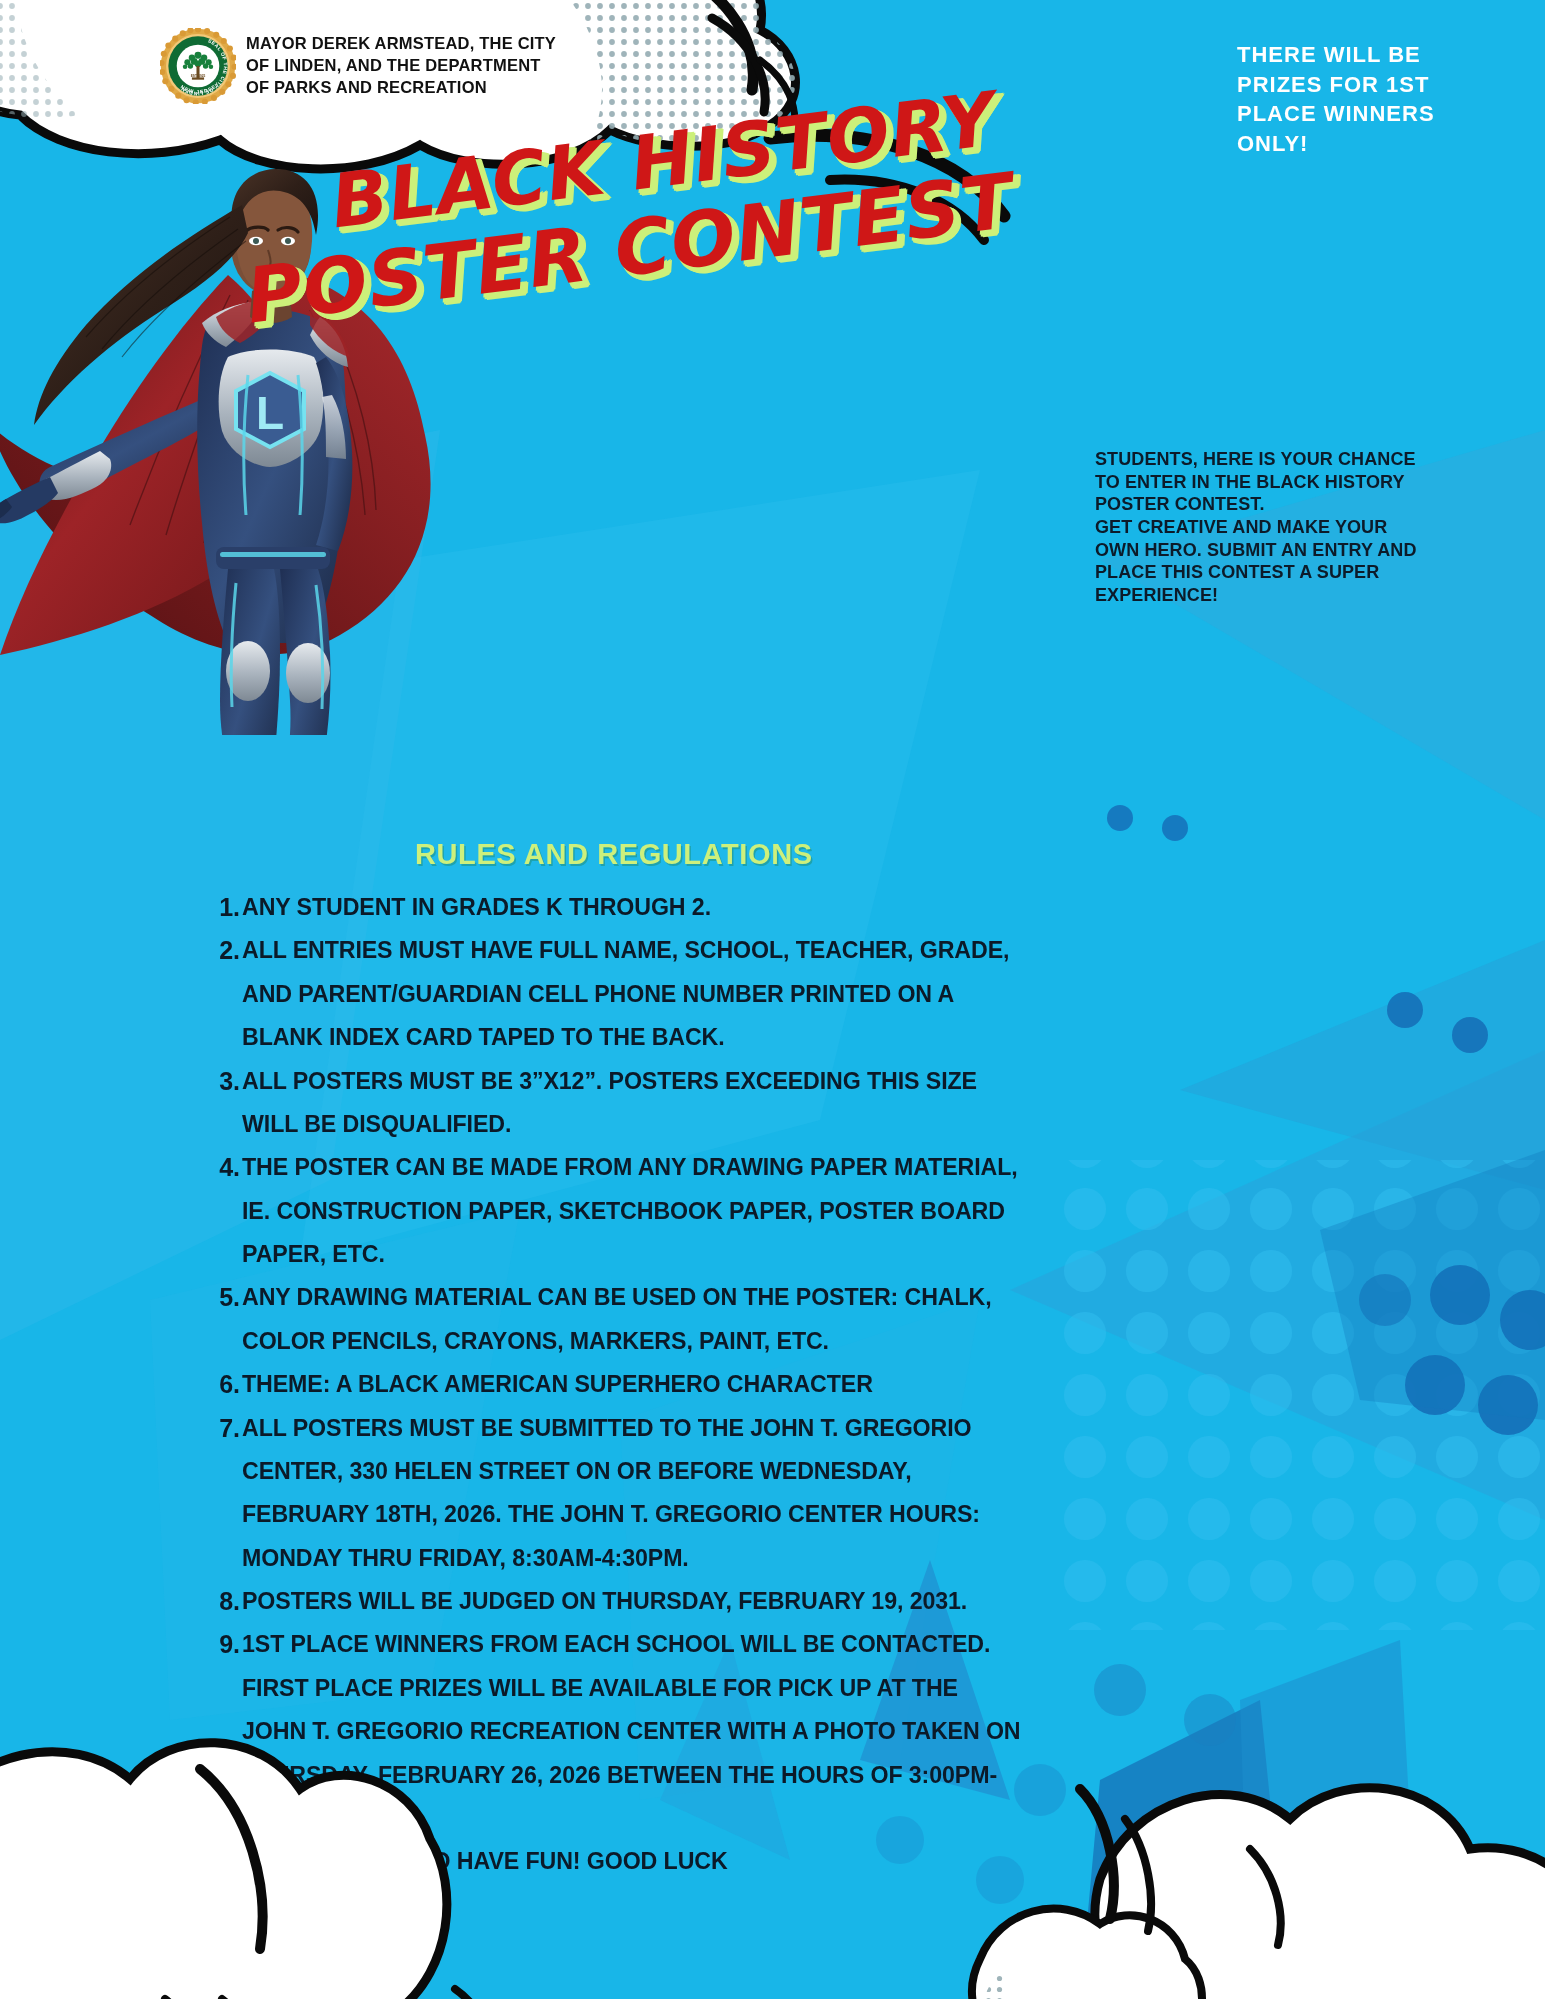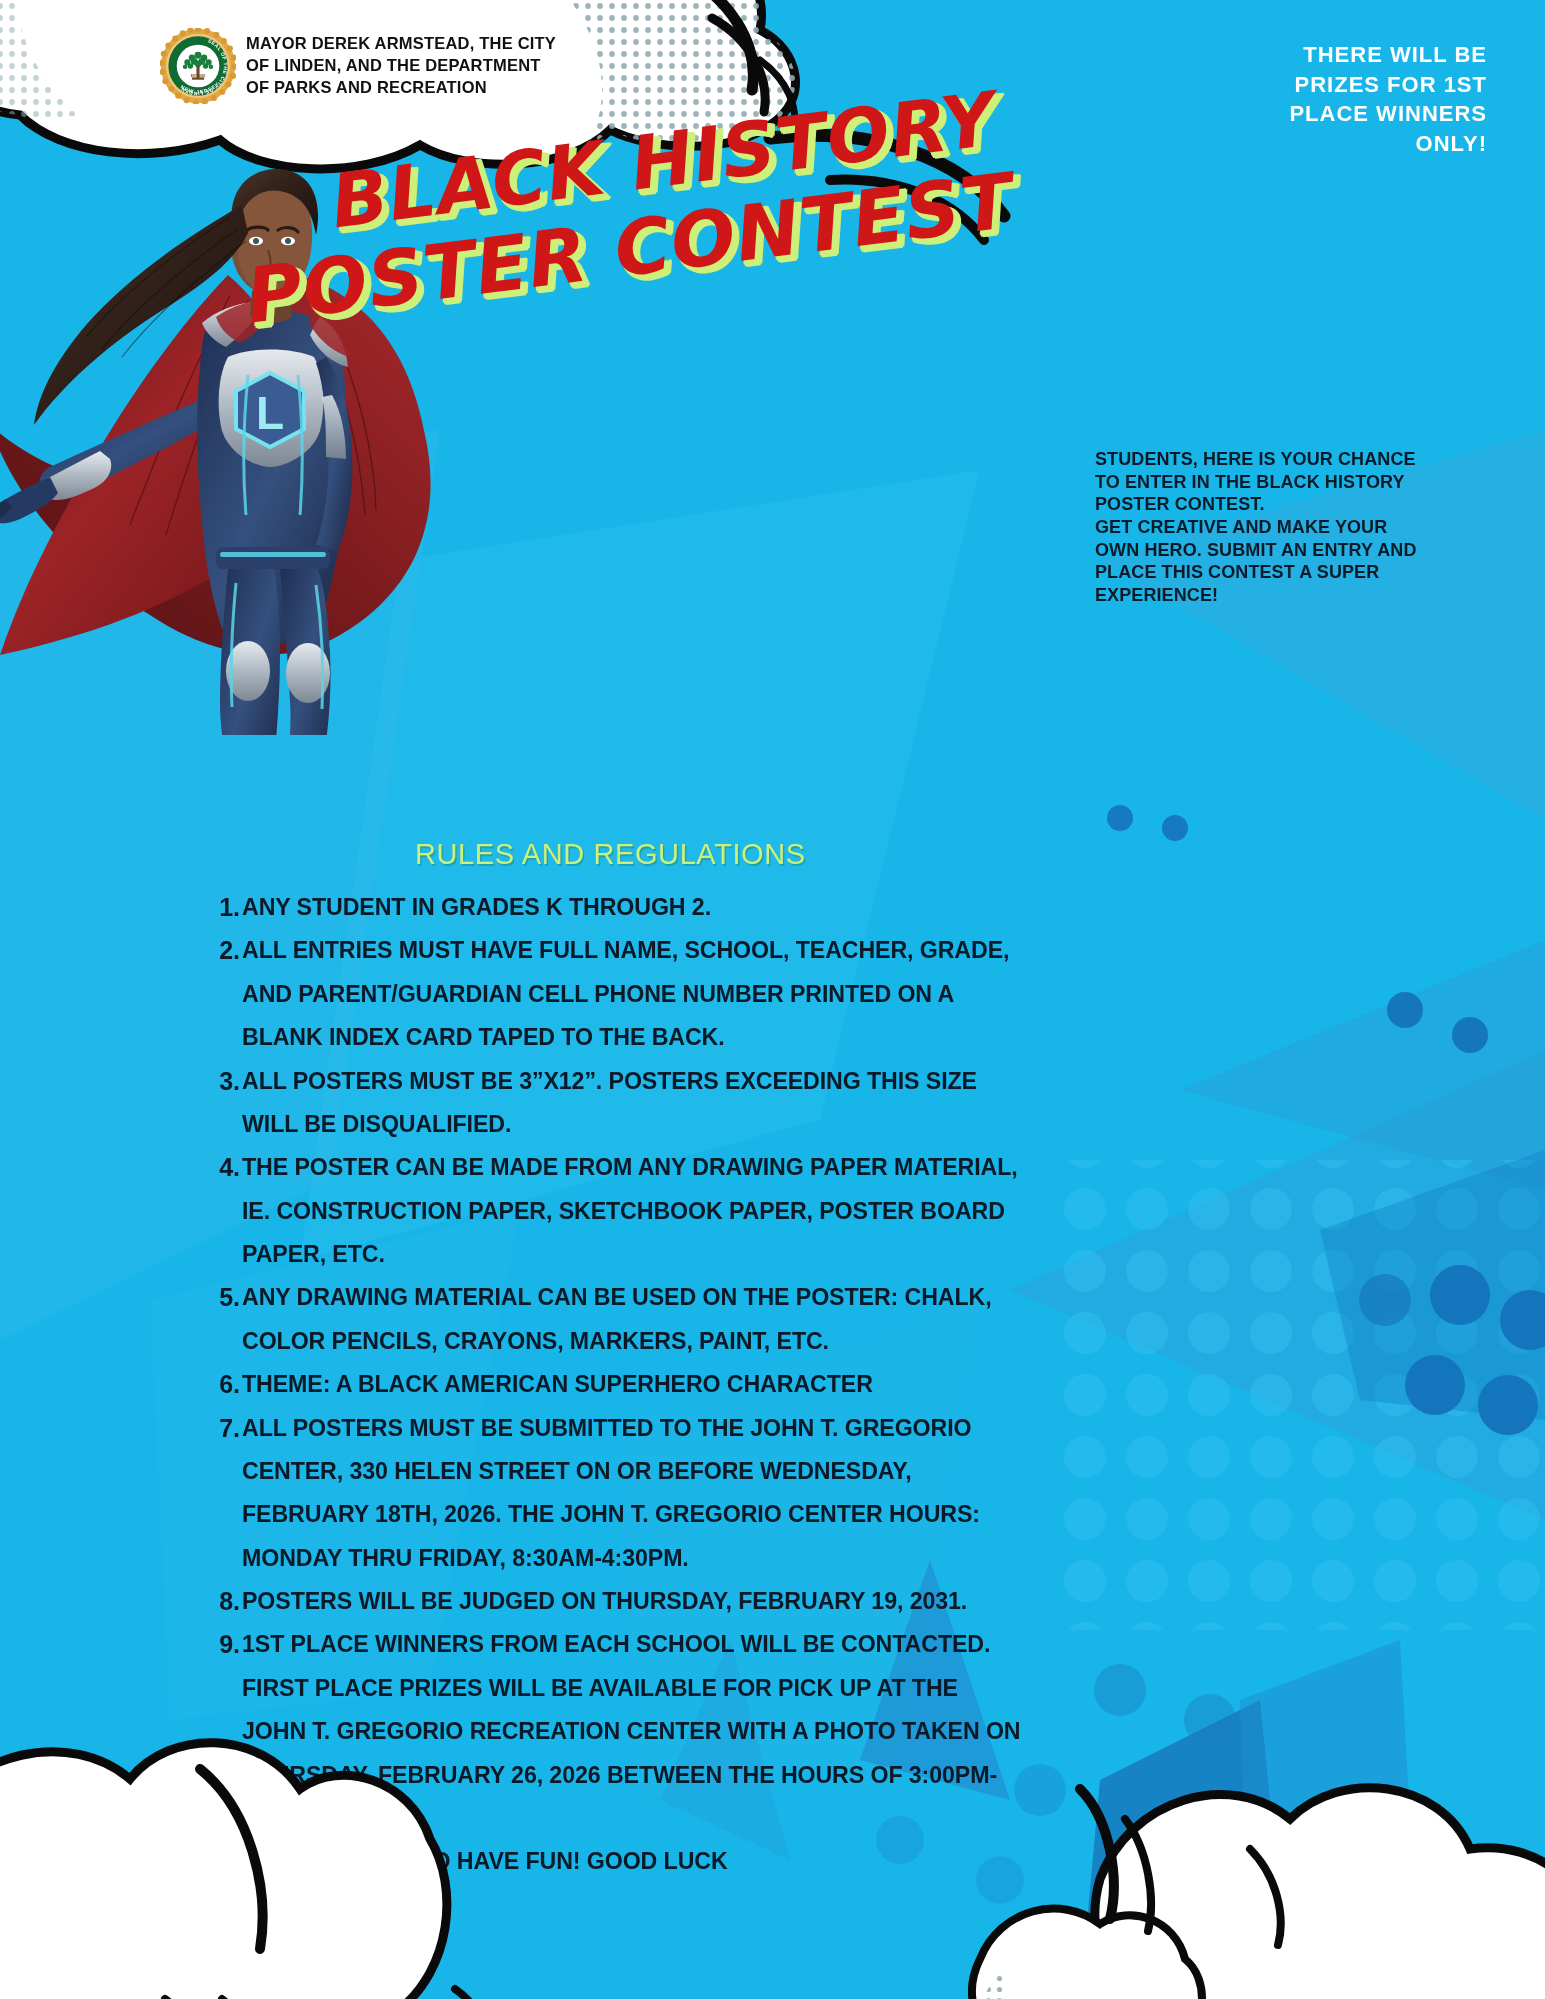--- a/index.html
+++ b/index.html
@@ -33,21 +33,21 @@
   .credit {
     position:absolute; left:246px; top:33px; width:330px;
     color:#111; font-weight:800; font-size:16.5px; line-height:1.33;
     letter-spacing:.2px; text-align:left;
   }
 
   
   .prize {
     position:absolute; right:58px; top:40px; width:250px;
     color:#ffffff; font-weight:800; font-size:22px; line-height:1.35;
-    text-align:right; letter-spacing:1px;
+    text-align:left; letter-spacing:1px;
   }
 
   
   .hero-wrap { position:absolute; left:-20px; top:95px; width:640px; height:640px; }
 
   
   .title-block {
     position:absolute; left:232px; top:178px; width:800px; height:230px;
     transform:rotate(-7.2deg); transform-origin:left top;
   }
@@ -68,21 +68,21 @@
   
   .intro {
     position:absolute; right:60px; top:448px; width:390px;
     color:#0c1b2a; font-weight:800; font-size:18px; line-height:1.26;
     text-align:left; letter-spacing:.1px;
   }
 
   
   .rules-head {
     position:absolute; left:415px; top:838px;
-    color:#cdf07c; font-weight:400; font-size:29px; letter-spacing:.6px;
+    color:#cdf07c; font-weight:700; font-size:29px; letter-spacing:.6px;
     text-shadow:1.5px 1.5px 0 rgba(30,120,60,.35);
     text-align:right;
   }
 
   
   .rules {
     position:absolute; left:212px; top:886px; width:810px;
     color:#0b1a29;
   }
   .rule-row { display:flex; align-items:flex-start; margin-bottom:0px; }

